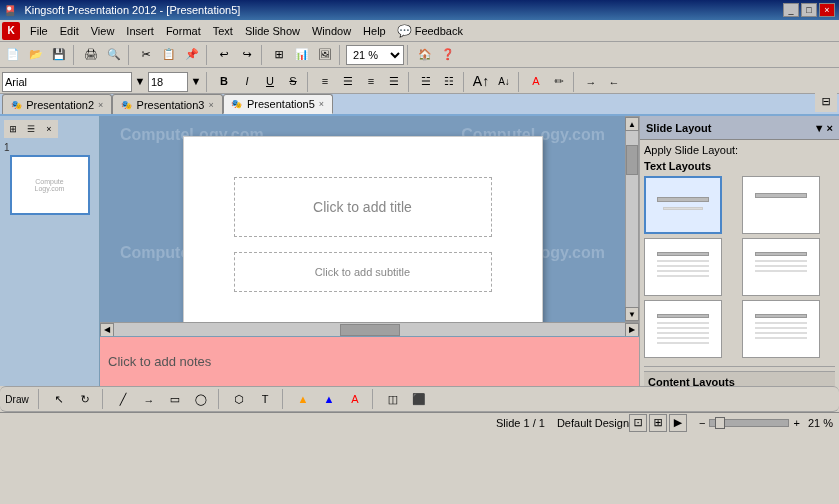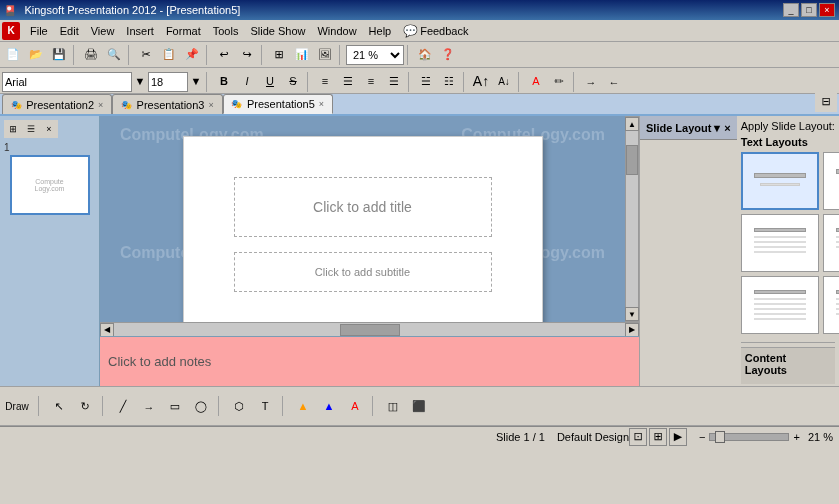--- a/index.html
+++ b/index.html
@@ -164,21 +164,21 @@
       color: #555;
       cursor: text;
     }
 
     
     #right-panel {
       width: 200px;
       background: #d4d0c8;
       border-left: 1px solid #a0a0a0;
       display: flex;
-      flex-direction: row;
+      flex-direction: column;
     }
     #right-panel-header {
       background: #b0b8c8;
       height: 24px;
       display: flex;
       align-items: center;
       justify-content: space-between;
       padding: 0 6px;
       border-bottom: 1px solid #888;
       font-size: 11px;
@@ -233,27 +233,28 @@
     }
     .content-layouts-title {
       font-size: 11px;
       font-weight: bold;
       margin-bottom: 4px;
     }
 
     
     #bottom-toolbar {
       background: #d4d0c8;
-      height: 40px;
+      height: 26px;
       display: flex;
       align-items: center;
       padding: 1px 2px;
       border-top: 1px solid #a0a0a0;
       border-bottom: 1px solid #a0a0a0;
       gap: 4px;
+      border-radius: 6px;
     }
 
     
     #statusbar {
       background: #d4d0c8;
       height: 20px;
       display: flex;
       align-items: center;
       padding: 0 6px;
       border-top: 1px solid #888;
@@ -332,21 +333,21 @@
   </div>
 </div>
 
 <div id="menubar">
   <div class="menu-logo">K</div>
   <div class="menu-item">File</div>
   <div class="menu-item">Edit</div>
   <div class="menu-item">View</div>
   <div class="menu-item">Insert</div>
   <div class="menu-item">Format</div>
-  <div class="menu-item">Tools</div>
+  <div class="menu-item">Text</div>
   <div class="menu-item">Slide Show</div>
   <div class="menu-item">Window</div>
   <div class="menu-item">Help</div>
   <div class="menu-item menu-feedback" style="display:flex;align-items:center;gap:2px;">
     <span style="font-size:12px;">💬</span>
     <span>Feedback</span>
   </div>
 </div>
 
 <div class="toolbar-row">

